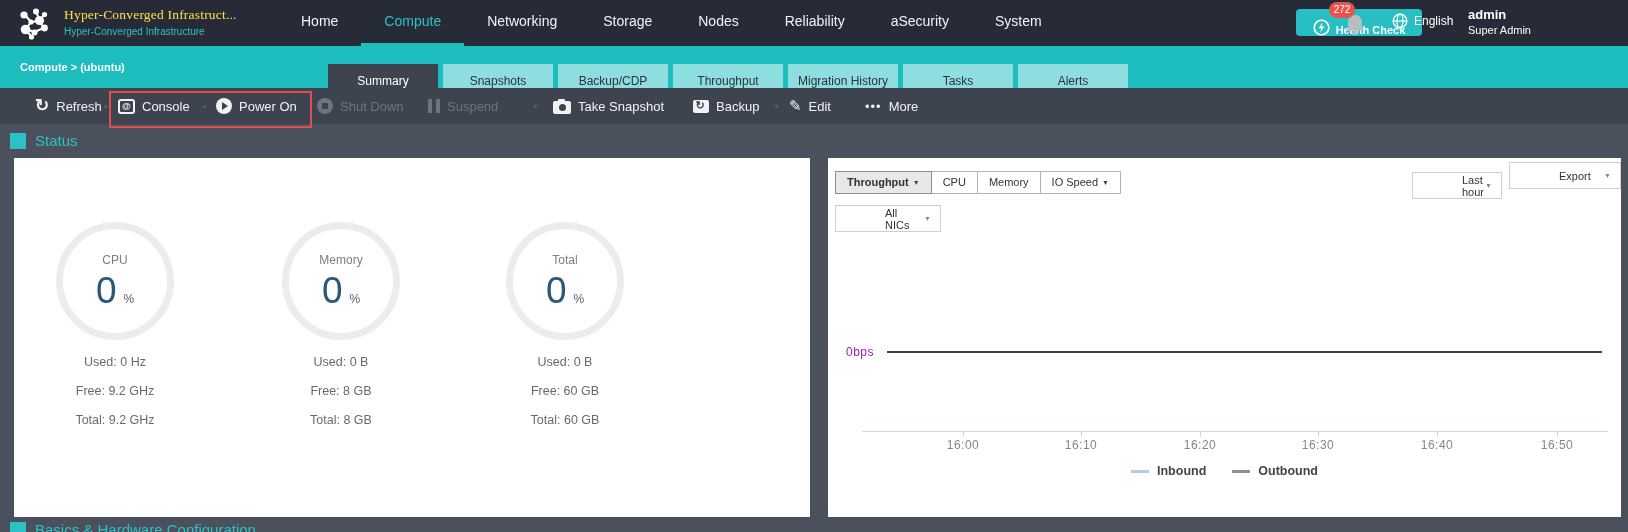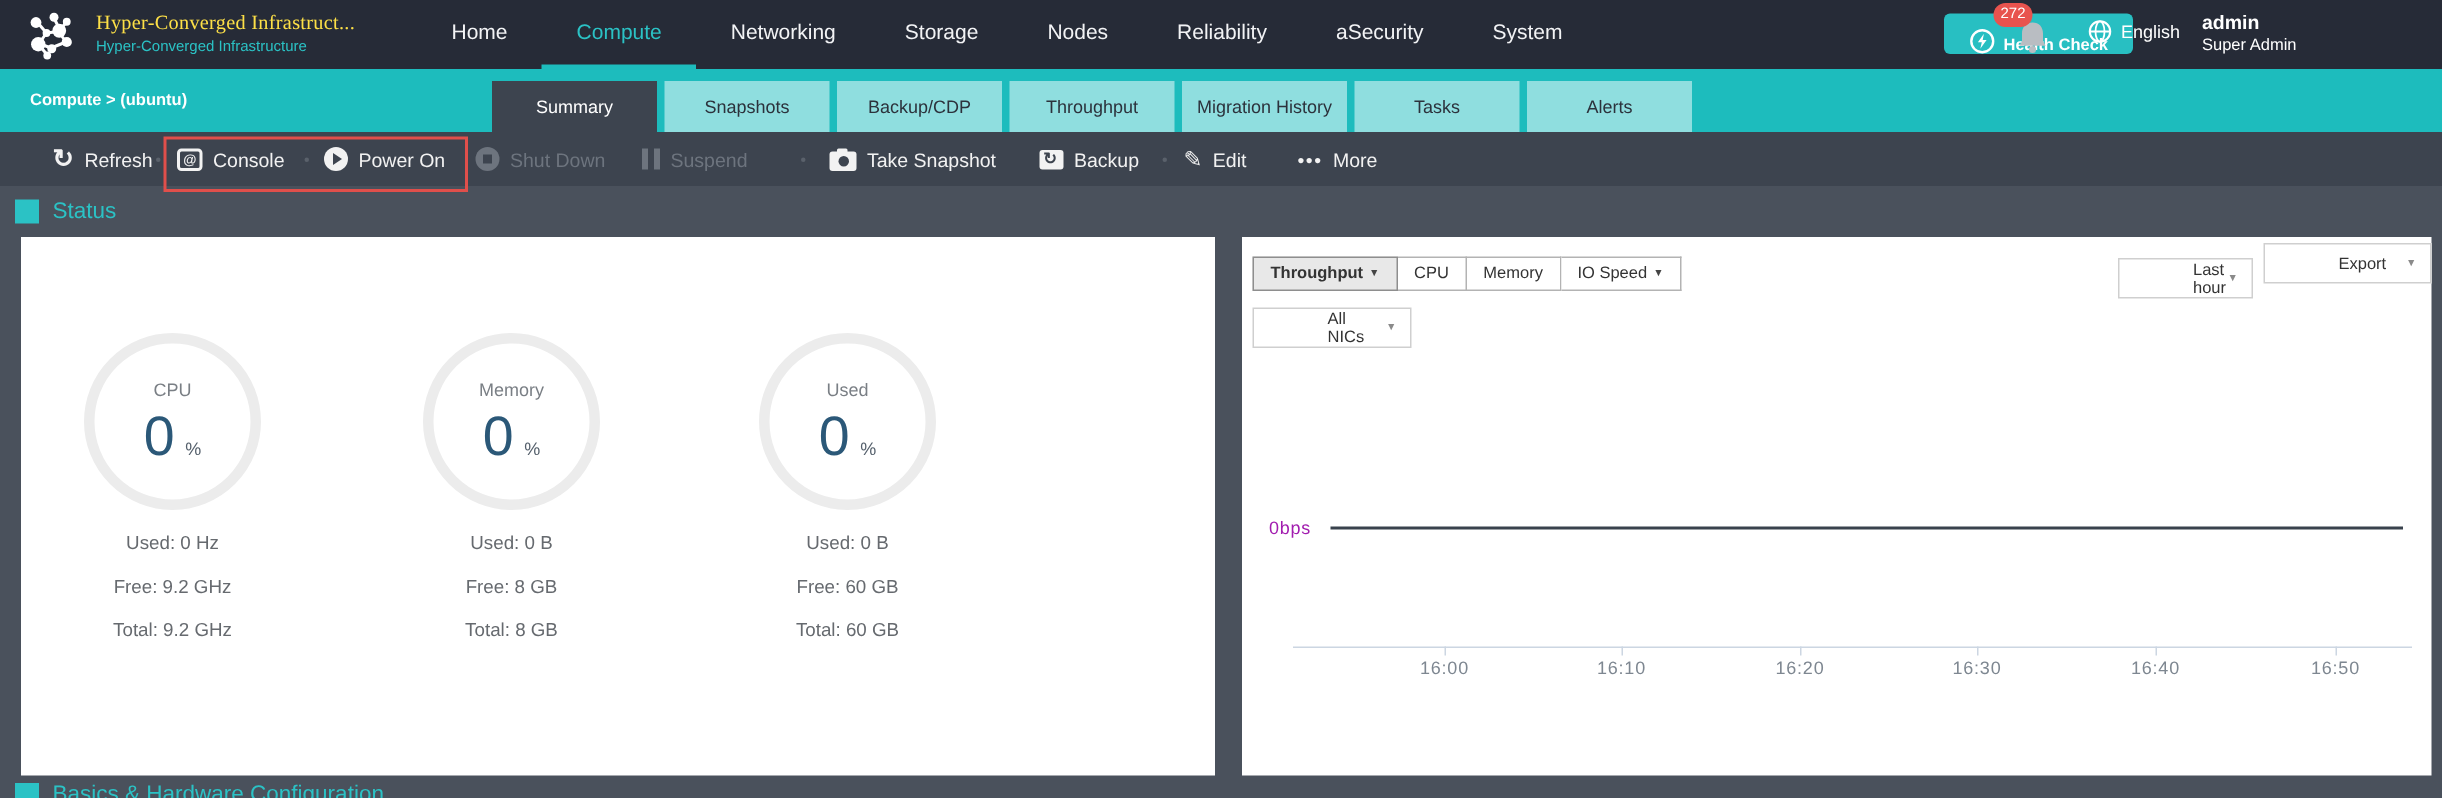--- a/index.html
+++ b/index.html
@@ -25,21 +25,21 @@
   .lang { position:absolute; left:1392px; top:13px; display:flex; align-items:center; gap:6px; cursor:pointer; }
   .lang span { color:#fff; font-size:12px; }
   .user { position:absolute; left:1468px; top:7px; cursor:pointer; }
   .user .u { color:#fff; font-size:13px; font-weight:bold; }
   .user .r { color:#fff; font-size:11px; margin-top:2px; }
 
   
   .tealbar { position:absolute; left:0; top:46px; width:1628px; height:42px; background:#1dbcbd; }
   .crumb { position:absolute; left:20px; top:0; height:42px; line-height:42px; color:#fff;
            font-size:11px; font-weight:bold; }
-  .tabs { position:absolute; left:328px; bottom:0; height:34px; display:flex; gap:5px; }
+  .tabs { position:absolute; left:328px; bottom:0; height:24px; display:flex; gap:5px; }
   .tab { width:110px; height:34px; background:#8fdedf; color:#2c323c; font-size:12px;
          text-align:center; line-height:34px; cursor:pointer; }
   .tab.active { background:#3d444f; color:#ffffff; }
 
   
   .toolbar { position:absolute; left:0; top:88px; width:1628px; height:36px; background:#3d444f; }
   .tool { position:absolute; top:0; height:36px; display:flex; align-items:center; gap:7px;
           color:#f2f2f2; font-size:13px; cursor:pointer; white-space:nowrap; }
   .tool.disabled { color:#6d747e; cursor:default; }
   .sepdot { position:absolute; top:17px; width:3px; height:3px; border-radius:50%; background:#5a616b; }
@@ -267,21 +267,21 @@
         <span class="val">0</span>
         <span class="unit">%</span>
       </div>
     </div>
     <div class="stat">Used: 0 B</div>
     <div class="stat">Free: 8 GB</div>
     <div class="stat">Total: 8 GB</div>
   </div>
   <div class="gauge-col" style="left:461px; top:64px;">
     <div class="gauge-ring">
-      <div class="lbl">Used</div>
+      <div class="lbl">Total</div>
       <div class="valrow">
         <span class="val">0</span>
         <span class="unit">%</span>
       </div>
     </div>
     <div class="stat">Used: 0 B</div>
     <div class="stat">Free: 60 GB</div>
     <div class="stat">Total: 60 GB</div>
   </div>
 </div>
@@ -315,18 +315,28 @@
   <div class="xtick" style="left:490px"></div>
   <div class="xtick" style="left:609px"></div>
   <div class="xtick" style="left:729px"></div>
   <div class="xlab" style="left:135px">16:00</div>
   <div class="xlab" style="left:253px">16:10</div>
   <div class="xlab" style="left:372px">16:20</div>
   <div class="xlab" style="left:490px">16:30</div>
   <div class="xlab" style="left:609px">16:40</div>
   <div class="xlab" style="left:729px">16:50</div>
 
+  <div class="legend">
+    <div class="leg-item">
+      <span class="leg-dash inb"></span>
+      <span class="lt">Inbound</span>
+    </div>
+    <div class="leg-item">
+      <span class="leg-dash outb"></span>
+      <span class="lt">Outbound</span>
+    </div>
+  </div>
 </div>
 
 <div class="section-hd bottom-hd">
   <div class="sq"></div>
   <div class="txt">Basics &amp; Hardware Configuration</div>
 </div>
 
 </body></html>

